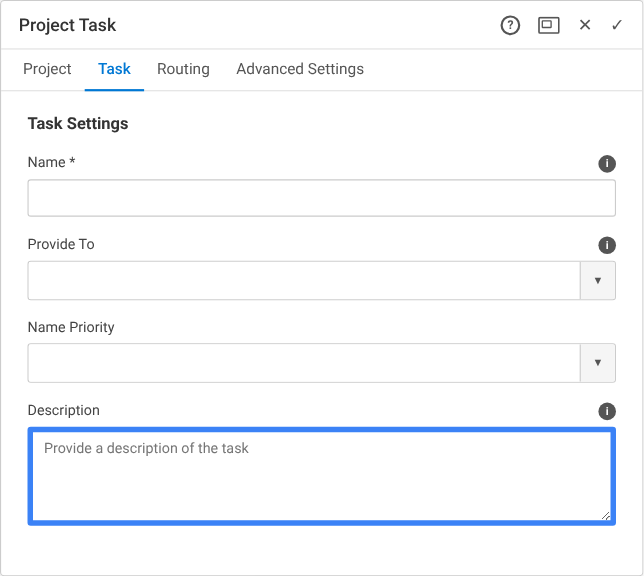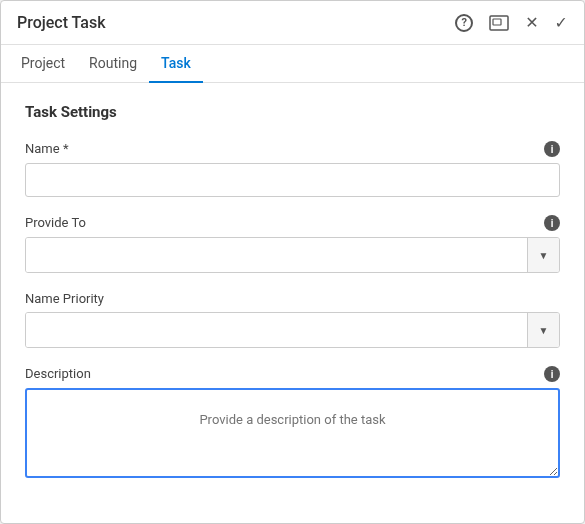--- a/index.html
+++ b/index.html
@@ -170,29 +170,28 @@
       color: #555;
     }
 
     .chevron-icon {
       font-size: 10px;
     }
 
     .form-textarea {
       width: 100%;
       height: 90px;
-      border: 2px solid #3b82f6;
+      border: 5px solid #3b82f6;
       border-radius: 3px;
-      padding: 22px 10px;
+      padding: 8px 10px;
       font-size: 13px;
       color: #999;
       outline: none;
       resize: vertical;
       font-family: inherit;
-      text-align: center;
     }
 
     
     .icon-question {
       width: 18px;
       height: 18px;
       border: 2px solid #555;
       border-radius: 50%;
       display: inline-flex;
       align-items: center;
@@ -232,22 +231,23 @@
           <rect x="4" y="4" width="8" height="6" rx="0.5" stroke="#555" stroke-width="1.2" fill="none"></rect>
         </svg>
       </span>
       <span class="icon-x header-icon">✕</span>
       <span class="icon-check header-icon">✓</span>
     </div>
   </div>
 
   <div class="nav-tabs">
     <div class="nav-tab">Project</div>
+    <div class="nav-tab active">Task</div>
     <div class="nav-tab">Routing</div>
-    <div class="nav-tab active">Task</div>
+    <div class="nav-tab">Advanced Settings</div>
   </div>
 
   <div class="dialog-body">
     <div class="section-title">Task Settings</div>
 
     <div class="form-group">
       <div class="label-row">
         <span class="label-text">
           <span>Name</span> <span class="required">*</span>
         </span>

